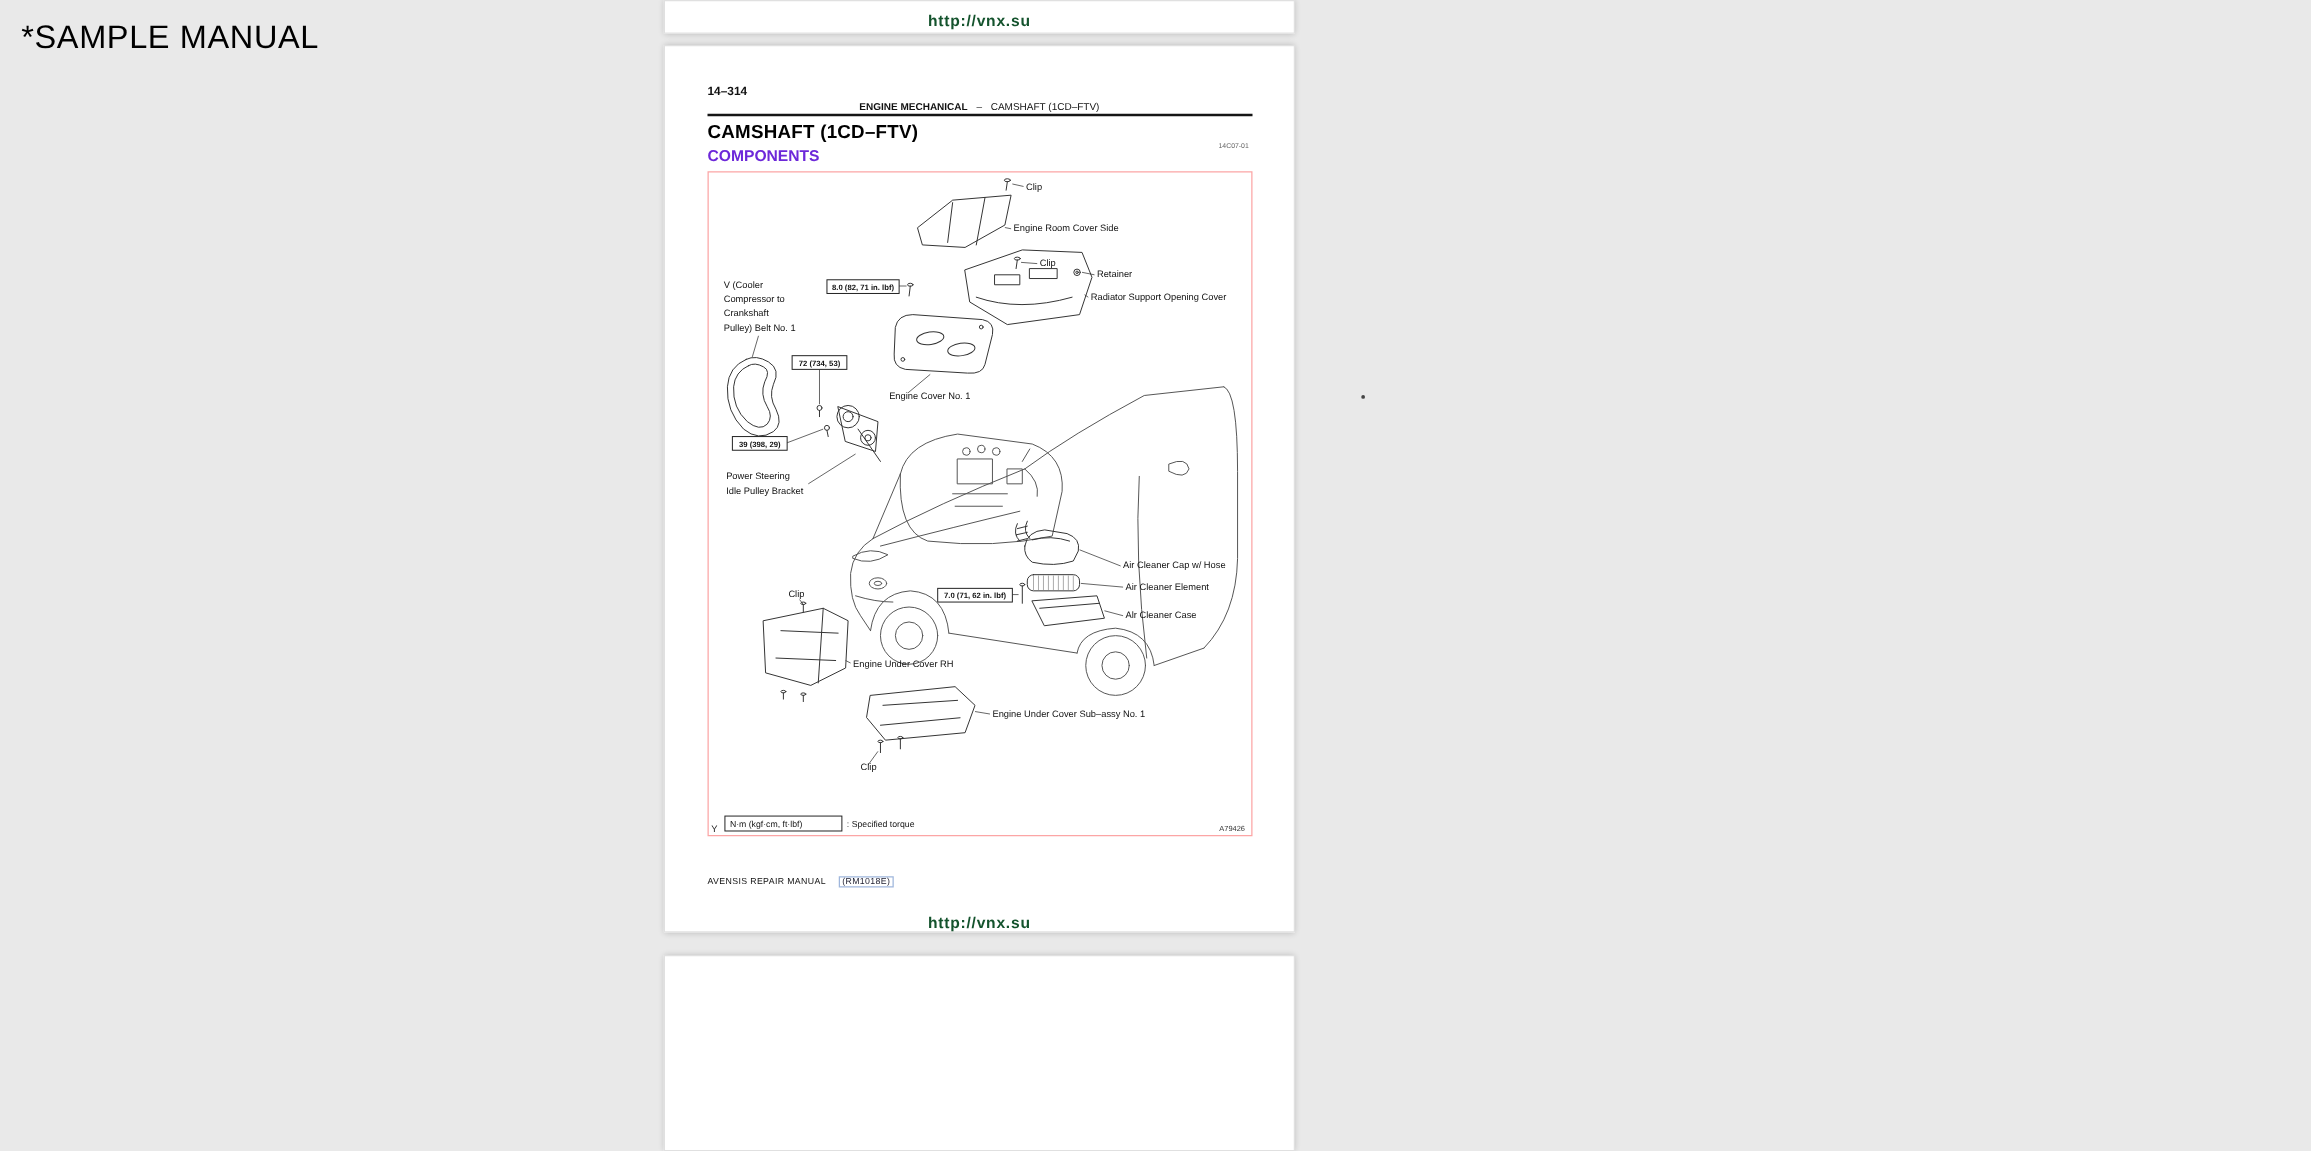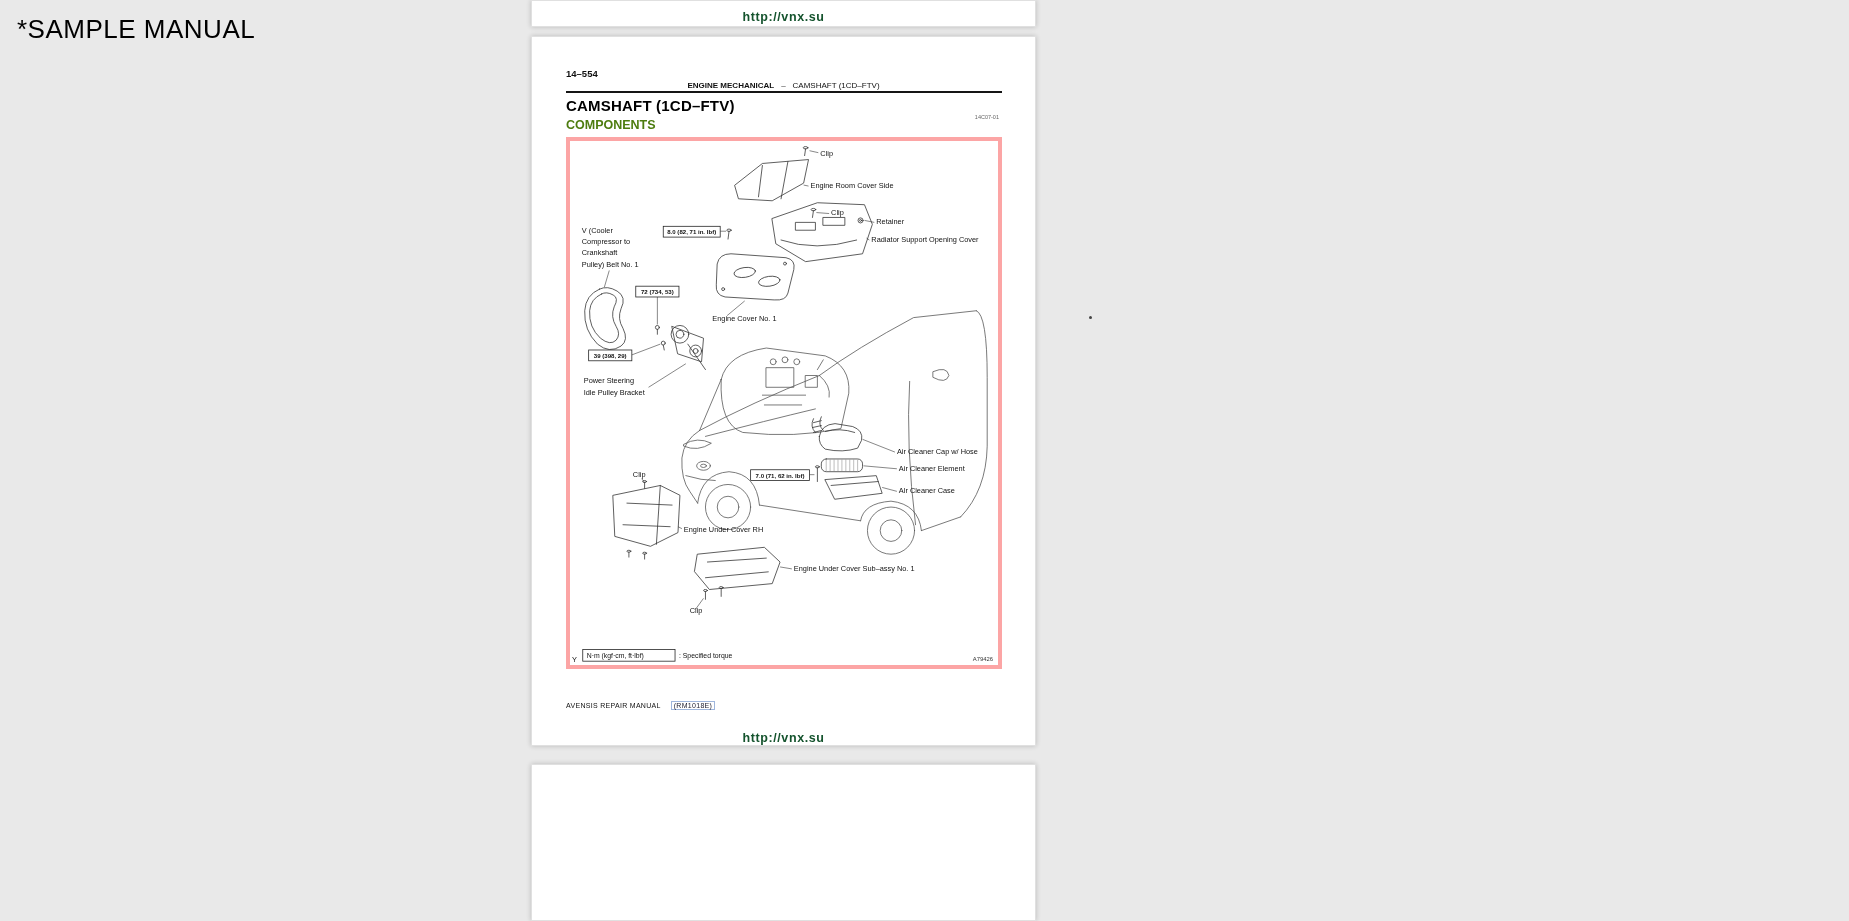--- a/index.html
+++ b/index.html
@@ -46,25 +46,25 @@
   .page-title {
     position:absolute; left:34px; top:60px;
     font-size:15px; font-weight:bold; color:#000; letter-spacing:0.2px;
   }
   .doc-code {
     position:absolute; right:36px; top:77px;
     font-size:5.5px; color:#666;
   }
   .subtitle {
     position:absolute; left:34px; top:81px;
-    font-size:12.5px; font-weight:bold; color:#4d7c0f;
+    font-size:12.5px; font-weight:bold; color:#6d28d9;
   }
   .figure-box {
     position:absolute; left:34px; top:100px; width:436px; height:532px;
-    border:4px solid #fca5a5; box-sizing:border-box; background:#fff;
+    border:1px solid #fca5a5; box-sizing:border-box; background:#fff;
   }
   .figure-box svg { display:block; width:100%; height:100%; }
   .figure-box text {
     font-family:"Liberation Sans", sans-serif;
     font-size:7.5px; fill:#111;
   }
   .figure-box text.torque { font-size:6.2px; font-weight:bold; }
   .figure-box text.legend { font-size:7px; }
   .figure-box text.small  { font-size:6px; fill:#333; }
   .part   { fill:none; stroke:#333; stroke-width:0.8; stroke-linejoin:round; stroke-linecap:round; }
@@ -90,21 +90,21 @@
 <div class="canvas">
 
   <div class="sample-label">*SAMPLE MANUAL</div>
 
   <div class="page page-top">
     <div class="wm">http://vnx.su</div>
   </div>
 
   <div class="page page-main">
 
-    <div class="page-number">14–554</div>
+    <div class="page-number">14–314</div>
 
     <div class="running-header">
       <span class="sec">ENGINE MECHANICAL</span><span class="sep">–</span><span class="topic">CAMSHAFT (1CD–FTV)</span>
     </div>
     <div class="header-rule"></div>
 
     <div class="page-title">CAMSHAFT (1CD–FTV)</div>
     <div class="doc-code">14C07-01</div>
     <div class="subtitle">COMPONENTS</div>
 

